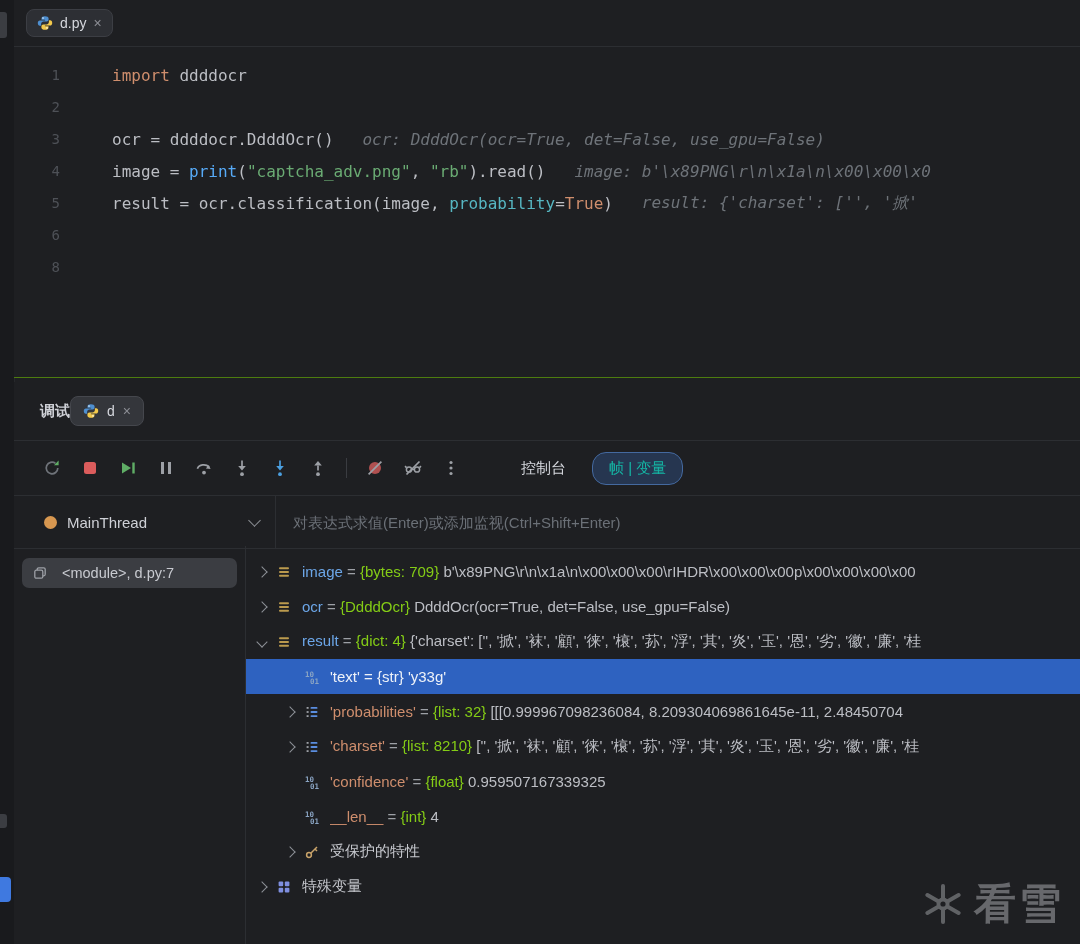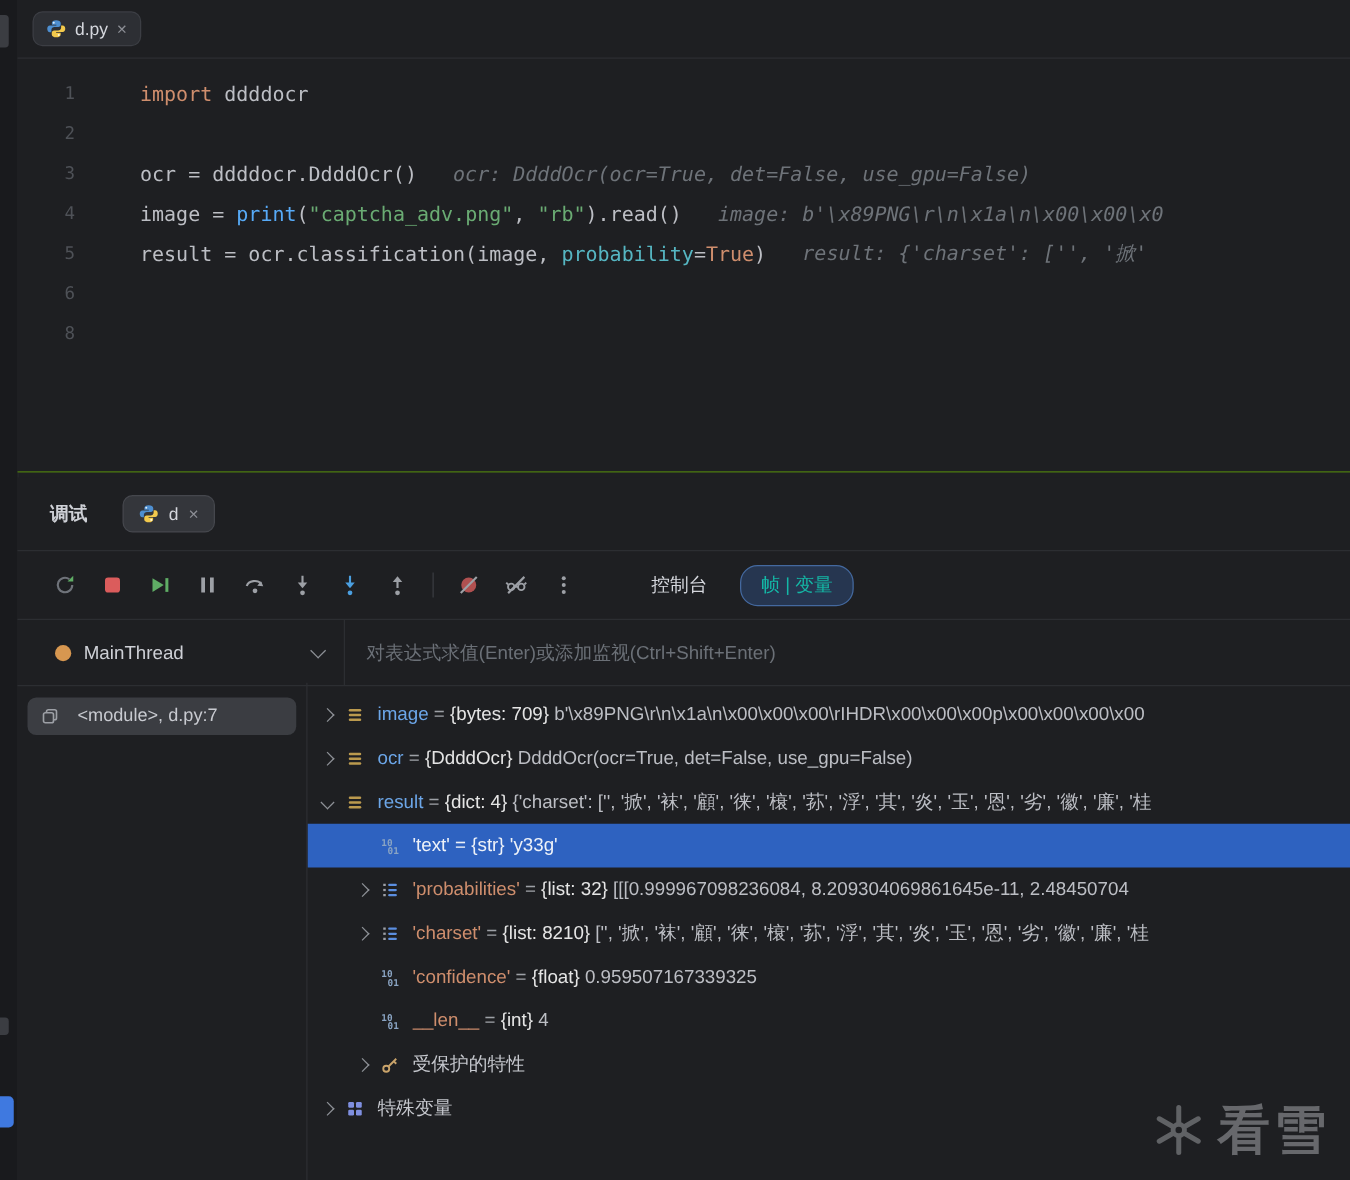--- a/index.html
+++ b/index.html
@@ -20,21 +20,21 @@
   .code-row{height:32px;display:flex;align-items:center;}
   .gutter{width:92px;flex:0 0 92px;display:flex;align-items:center;}
   .lnum{display:inline-block;width:46px;text-align:right;font-size:14px;color:#4e5157;}
   .bp-dot{width:15px;height:15px;border-radius:50%;background:#e05555;margin-left:27px;}
   .code{flex:1;height:30px;display:flex;align-items:center;white-space:pre;overflow:hidden;padding-left:6px;}
   .code-row.current .code{background:#2a58ab;}
   .tk-kw{color:#cf8e6d}.tk-pl{color:#bcbec4}.tk-str{color:#6aab73}.tk-fn{color:#57aaf7}
   .tk-param{color:#56b6c2}.tk-hint{color:#6e7379;font-style:italic}
   
   .debug-pane{position:absolute;left:14px;top:382px;right:0;bottom:0;background:#1e1f22;}
-  .dbg-header{height:58px;display:flex;align-items:center;padding-left:26px;gap:28px;}
+  .dbg-header{height:58px;display:flex;align-items:center;padding-left:26px;}
   .dbg-title{font-size:15px;font-weight:700;color:#ced0d6;}
   .dbg-tab{display:flex;align-items:center;gap:8px;background:#34363b;border:1px solid #45474d;border-radius:8px;
            padding:6px 12px;font-size:14px;color:#d5d7dd;}
   .toolbar{height:54px;display:flex;align-items:center;padding-left:28px;border-top:1px solid #2c2e32;border-bottom:1px solid #2c2e32;}
   .tbicon{width:20px;height:20px;margin-right:18px;flex:0 0 auto;cursor:pointer;}
   .tbicon svg{width:20px;height:20px;display:block;}
   .tbsep{width:1px;height:20px;background:#3a3c41;margin-right:18px;}
   .console-label{margin-left:42px;font-size:15px;color:#d5d7dd;cursor:pointer;}
   .fv-pill{margin-left:26px;display:flex;align-items:center;background:#263650;border:1px solid #44699f;
            border-radius:14px;padding:6px 16px;font-size:15px;color:#14b8a6;cursor:pointer;}
@@ -57,21 +57,21 @@
               font-size:14.5px;color:#c8cad0;cursor:pointer;}
   .frame-chip svg{width:16px;height:16px;flex:0 0 auto;}
   .vars-col{flex:1;padding-top:8px;overflow:hidden;}
   .vrow{height:35px;display:flex;align-items:center;white-space:pre;overflow:hidden;cursor:pointer;}
   .vrow.sel{background:#2e62c0;}
   .vchev{width:16px;flex:0 0 16px;display:flex;justify-content:center;}
   .vicon{width:18px;flex:0 0 18px;margin:0 8px 0 6px;}
   .vicon svg{width:16px;height:16px;display:block;}
   .vtext{flex:1;overflow:hidden;font-size:15px;}
   .vname.var{color:#6ca6e8}.vname.key{color:#cf8e6d}.vname.plain{color:#c6c8ce}
-  .veq{color:#9da0a6}.vtype{color:#e5e5e5}.vval{color:#bcbec4}
+  .veq{color:#9da0a6}.vtype{color:#84cc16}.vval{color:#bcbec4}
   .vrow.sel .vname,.vrow.sel .veq,.vrow.sel .vtype,.vrow.sel .vval{color:#eef2f8;}
   
   .watermark{position:absolute;right:16px;bottom:12px;display:flex;align-items:center;gap:9px;opacity:.55;pointer-events:none;}
   .watermark svg{width:44px;height:44px;}
   .wm-text{font-size:42px;font-weight:700;color:#a3a5a9;letter-spacing:3px;}
   .icon16 svg{width:16px;height:16px;display:block;}
 </style>
 </head>
 <body>
 

